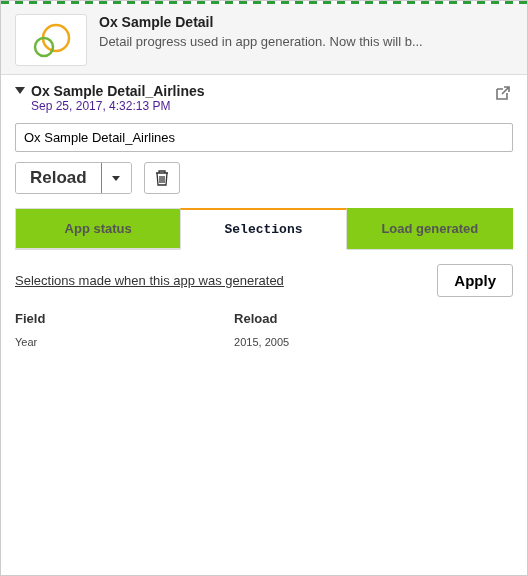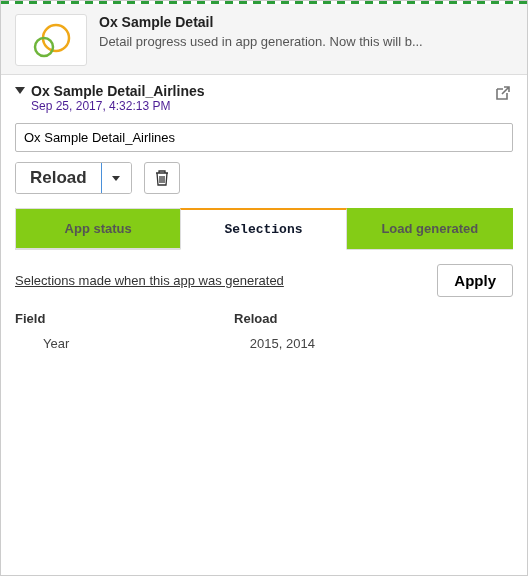--- a/index.html
+++ b/index.html
@@ -190,24 +190,23 @@
   width: 100%;
 }
 .sel-head {
   display: flex;
   font-weight: bold;
   font-size: 13px;
   padding-bottom: 6px;
 }
 .sel-row {
   display: flex;
-  font-size: 13px;
+  font-size: 11px;
   padding: 4px 0;
   color: #444;
-  margin-left: 28px;
 }
 .col-field { width: 44%; }
 .col-values { width: 56%; }
 </style>
 </head>
 <body>
 
 
 
 <div class="header-strip"></div>
@@ -265,21 +264,21 @@
     <div class="panel-desc">Selections made when this app was generated</div>
     <button class="apply-btn">Apply</button>
   </div>
   <div class="sel-table">
     <div class="sel-head">
       <div class="col-field">Field</div>
       <div class="col-values">Reload</div>
     </div>
     <div class="sel-row">
       <div class="col-field">Year</div>
-      <div class="col-values">2015, 2014</div>
+      <div class="col-values">2015, 2005</div>
     </div>
     <div class="sel-row">
     </div>
   </div>
 </div>
 
 
 
 
 </body></html>

